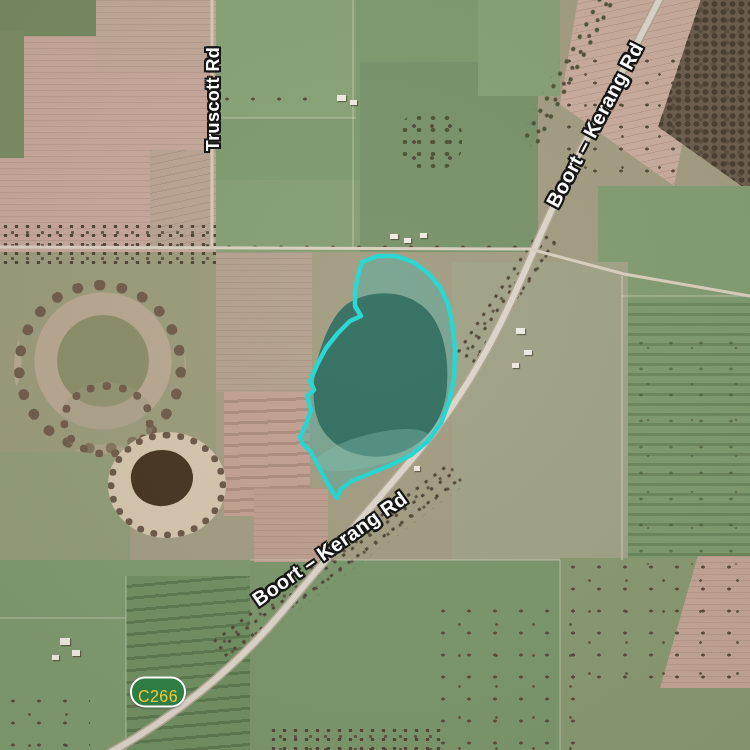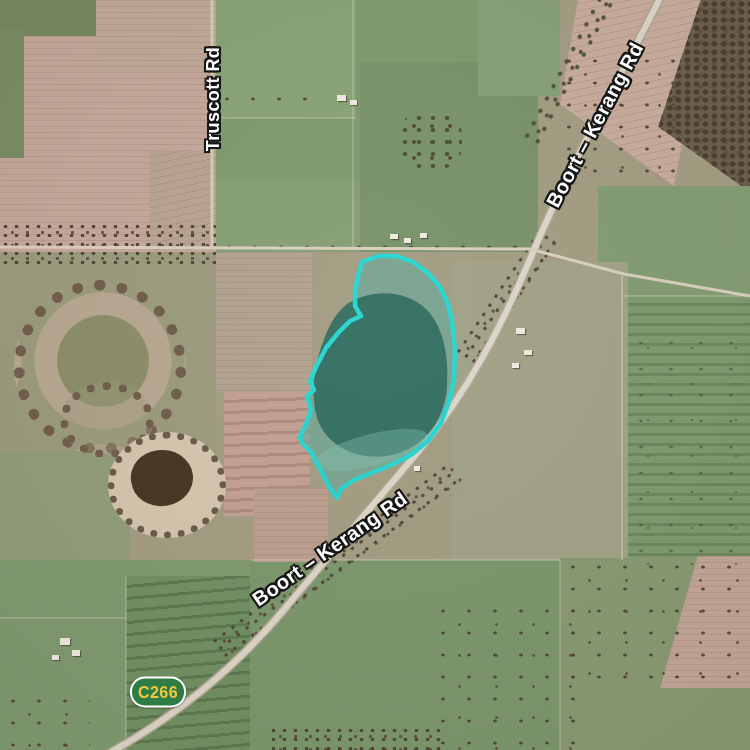--- a/index.html
+++ b/index.html
@@ -18,22 +18,22 @@
   .dots-forest{background-image:radial-gradient(#463d2f 2.6px,rgba(0,0,0,0) 3.4px),radial-gradient(#594d3b 2.2px,rgba(0,0,0,0) 3px);background-size:9px 8px,13px 11px;background-position:0 0,4px 4px;}
   .ring{position:absolute;border-radius:50%;}
   .bldg{position:absolute;background:#f0ece2;box-shadow:1px 1px 1px rgba(60,50,40,.6);z-index:6;}
   #overlay-svg{position:absolute;left:0;top:0;z-index:5;}
   .road-label{position:absolute;z-index:10;color:#fff;font-weight:700;white-space:nowrap;letter-spacing:.4px;
     transform:translate(-50%,-50%) rotate(var(--rot,0deg));
     text-shadow:-2px -2px 0 #161616,2px -2px 0 #161616,-2px 2px 0 #161616,2px 2px 0 #161616,
                  0 -2px 0 #161616,0 2px 0 #161616,-2px 0 0 #161616,2px 0 0 #161616,0 0 3px #161616;}
   .shield{position:absolute;z-index:10;transform:translate(-50%,-50%);
     width:52px;height:27px;border:2.5px solid #fff;border-radius:15px;
-    display:flex;align-items:center;justify-content:center;
-    font-weight:700;font-size:16px;letter-spacing:.5px;box-shadow:0 1px 2px rgba(0,0,0,.35);}
+    display:flex;align-items:flex-end;justify-content:center;
+    font-weight:400;font-size:16px;letter-spacing:.5px;box-shadow:0 1px 2px rgba(0,0,0,.35);}
   .grade{position:absolute;inset:0;z-index:8;pointer-events:none;
     background:radial-gradient(circle at 50% 40%,rgba(255,250,240,.04),rgba(80,70,50,.08));}
 </style>
 </head>
 <body>
 
 <div id="map">
 
   <div id="patches">
       <div class="patch rows" style="left: 0px; top: 0px; width: 216px; height: 252px; background-color: rgb(197, 167, 154);"></div>

